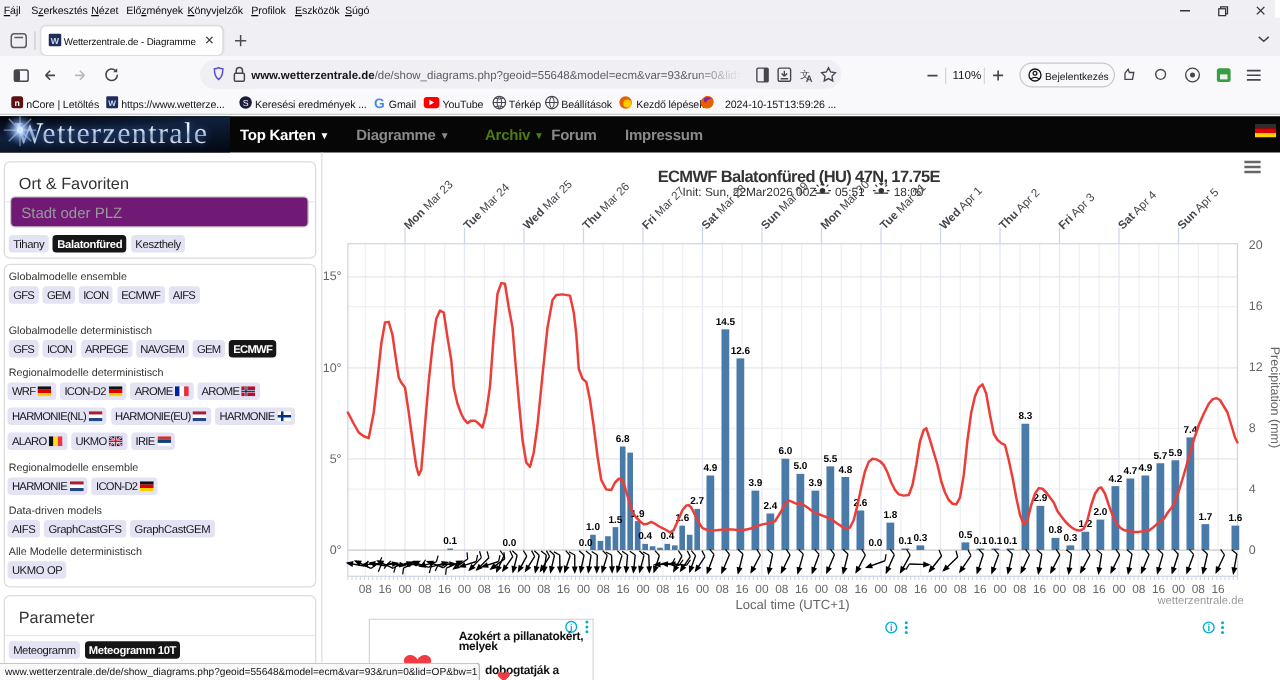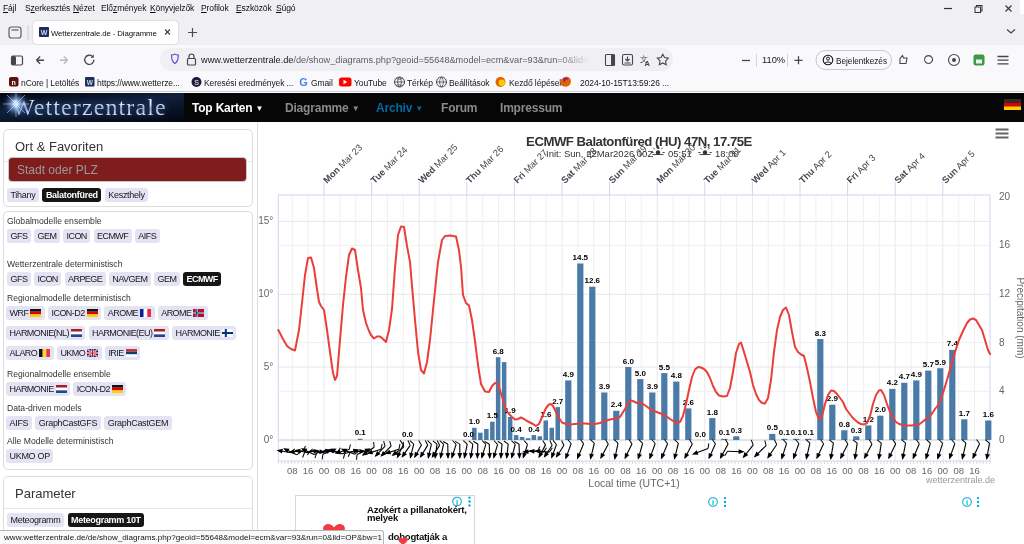--- a/index.html
+++ b/index.html
@@ -4,21 +4,21 @@
 body{width:1024px;height:544px;overflow:hidden;background:#fff;position:relative;}
 .abs{position:absolute;}
 #menubar{left:0;top:0;width:1020px;height:14px;background:#f0f0f4;font-size:8.5px;color:#0c0c0d;}
 #menubar span{position:absolute;top:2.5px;letter-spacing:-0.1px;}
 #tabrow{left:0;top:14px;width:1024px;height:31px;background:#f0f0f4;}
 #tab{left:33px;top:21px;width:145px;height:23px;background:#fff;border-radius:4px;box-shadow:0 0 2px rgba(0,0,0,.25);}
 #tabtitle{left:51px;top:28.5px;font-size:7.8px;letter-spacing:-0.1px;color:#0c0c0d;white-space:nowrap;}
 #toolbar{left:0;top:45px;width:1024px;height:28px;background:#f9f9fb;}
 #urlbar{left:160px;top:47.5px;width:513px;height:23px;background:#f0f0f4;border-radius:12px;}
 #urltext{left:201px;top:55px;font-size:9.2px;color:#5b5b66;white-space:nowrap;}
-#urltext b{color:#15141a;font-weight:normal;}
+#urltext b{color:#15141a;font-weight:bold;}
 #urlfade{left:555px;top:49px;width:48px;height:20px;background:linear-gradient(90deg,rgba(240,240,244,0),#f0f0f4 80%);}
 #bookbar{left:0;top:73px;width:1024px;height:19px;background:#f9f9fb;border-bottom:1px solid #ccc;font-size:8.5px;color:#15141a;}
 .bk{position:absolute;top:5px;white-space:nowrap;letter-spacing:-0.1px;}
 #shead{left:0;top:93px;width:1024px;height:29px;background:#060606;}
 #logo{left:0;top:93px;width:184px;height:29px;background:linear-gradient(175deg,#01030a 0%,#10203c 40%,#030610 100%);overflow:hidden;}
 #logotxt{left:12px;top:94px;font-family:"Liberation Serif",serif;font-size:24px;letter-spacing:1.1px;background:linear-gradient(180deg,#ffffff 12%,#d9e3f1 38%,#93a7c2 55%,#f2f7ff 85%);-webkit-background-clip:text;background-clip:text;color:transparent;text-shadow:none;filter:drop-shadow(0 0 3px rgba(70,120,220,.65));}
 .nav{position:absolute;top:101px;font-size:12px;font-weight:bold;color:#8a8a8a;letter-spacing:-0.2px;}
 .nav .car{font-size:8px;position:relative;top:-1.5px;}
 .card{position:absolute;left:3px;width:250px;background:#fff;border:1px solid #dcdcdc;border-radius:5px;}
 .cardh{font-size:13px;color:#333;padding:9px 11px 7px 11px;border-bottom:1px solid #e8e8e8;}
@@ -138,41 +138,41 @@
         <stop offset="30%" stop-color="#aaccff" stop-opacity=".8"></stop>
         <stop offset="100%" stop-color="#224488" stop-opacity="0"></stop>
       </radialGradient>
     </defs>
 <circle cx="16" cy="11" r="13" fill="url(#glr)"></circle>
 <circle cx="16" cy="11" r="2.4" fill="#eaf3ff"></circle>
 <path d="M16 -2v26M3 11h26M7 2l18 18M25 2L7 20" stroke="rgba(190,220,255,.55)" stroke-width="1"></path>
   </svg>
 <span class="nav" style="left:192px;color:#fff">Top Karten <span class="car">▼</span></span>
 <span class="nav" style="left:285px;color:#8a8a8a">Diagramme <span class="car">▼</span></span>
-<span class="nav" style="left:376px;color:#0369a1">Archiv <span class="car">▼</span></span>
+<span class="nav" style="left:388px;color:#4d7c0f">Archiv <span class="car">▼</span></span>
 <span class="nav" style="left:441px;color:#8a8a8a">Forum</span>
 <span class="nav" style="left:500px;color:#8a8a8a">Impressum</span>
 <svg class="abs" style="left:1004px;top:99px" width="17" height="11">
     <rect width="17" height="3.7" fill="#2d2d2d"></rect>
     <rect y="3.7" width="17" height="3.7" fill="#d00"></rect>
     <rect y="7.4" width="17" height="3.6" fill="#ffce00"></rect>
   </svg>
 <div class="abs" style="left:257px;top:122px;width:1px;height:408px;background:#ddd"></div>
 <div class="card" style="top:129px;height:78px">
     <div class="cardh">Ort &amp; Favoriten</div>
   </div>
-<div class="abs" style="left:8px;top:157px;width:239px;height:25px;border:1px solid #c8c8c8;border-radius:4px;background:#7f1d1d">
+<div class="abs" style="left:8px;top:157px;width:239px;height:25px;border:1px solid #c8c8c8;border-radius:4px;background:#701a75">
     <span style="position:absolute;left:8px;top:5px;font-size:12px;color:#999">Stadt oder PLZ</span>
   </div>
 <span class="chip" style="left:7.0px;top:188px">Tihany</span>
 <span class="chip sel" style="left:42.4px;top:188px">Balatonfüred</span>
 <span class="chip" style="left:104.8px;top:188px">Keszthely</span>
 <div class="card" style="top:211px;height:259px"></div>
 <span class="slab" style="left:7px;top:216px">Globalmodelle ensemble</span>
-<span class="slab" style="left:7px;top:259px">Wetterzentrale deterministisch</span>
+<span class="slab" style="left:7px;top:259px">Globalmodelle deterministisch</span>
 <span class="slab" style="left:7px;top:293px">Regionalmodelle deterministisch</span>
 <span class="slab" style="left:7px;top:369px">Regionalmodelle ensemble</span>
 <span class="slab" style="left:7px;top:403px">Data-driven models</span>
 <span class="slab" style="left:7px;top:436px">Alle Modelle deterministisch</span>
 <span class="chip" style="left:7.0px;top:229px;letter-spacing:-0.55px">GFS</span>
 <span class="chip" style="left:34.0px;top:229px;letter-spacing:-0.55px">GEM</span>
 <span class="chip" style="left:63.0px;top:229px;letter-spacing:-0.55px">ICON</span>
 <span class="chip" style="left:93.5px;top:229px;letter-spacing:-0.55px">ECMWF</span>
 <span class="chip" style="left:134.8px;top:229px;letter-spacing:-0.55px">AIFS</span>
 <span class="chip" style="left:7.0px;top:272px;letter-spacing:-0.55px">GFS</span>

